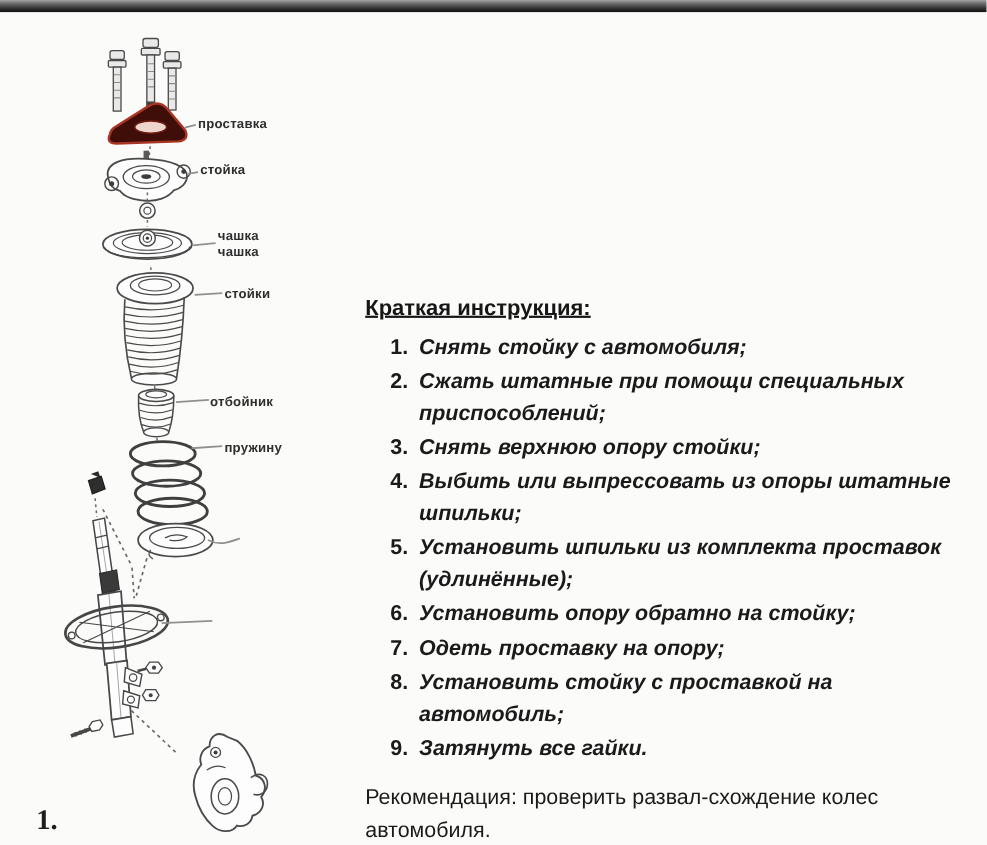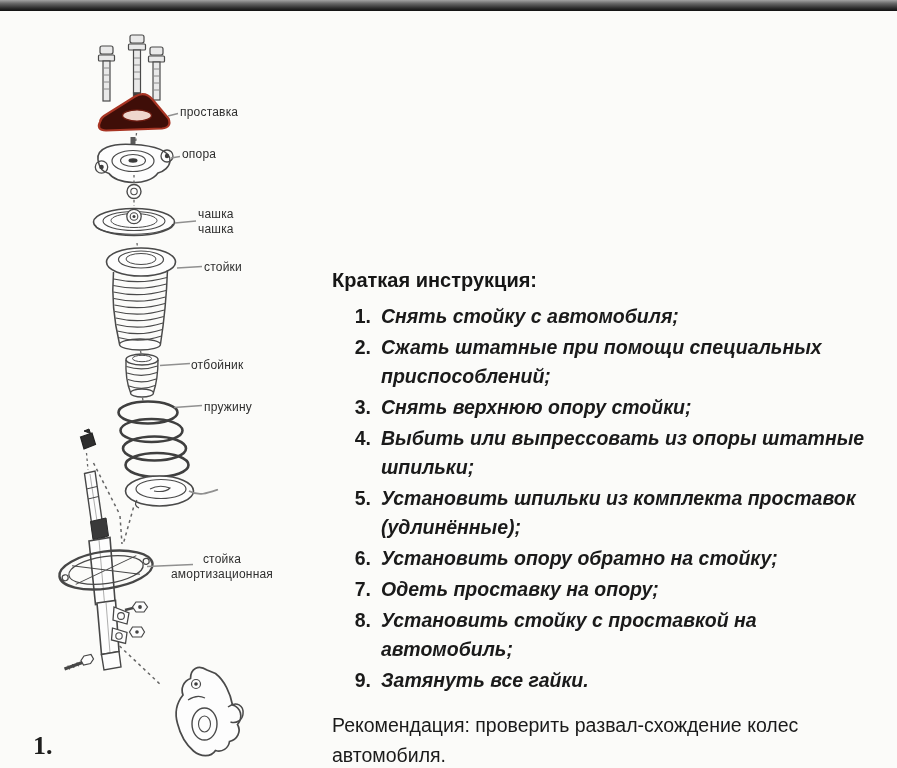--- a/index.html
+++ b/index.html
@@ -9,30 +9,30 @@
     font-family:"Liberation Sans",sans-serif;
     color:#1c1c1c;
   }
   .topbar{
     position:absolute;left:0;top:0;width:897px;height:11px;
     background:linear-gradient(180deg,#a3a3a3 0%,#6a6a6a 30%,#2b2b2b 75%,#111 100%);
   }
   .diagram{position:absolute;left:0;top:11px;width:330px;height:757px;}
   .diagram svg{position:absolute;left:0;top:-11px;}
   .dlabel{
-    position:absolute;font-size:12px;font-weight:normal;color:#2e2e2e;
+    position:absolute;font-size:12px;font-weight:bold;color:#2e2e2e;
     line-height:1.22;letter-spacing:.2px;white-space:normal;
   }
   .dlabel.center{text-align:center;}
   .fig-num{
     position:absolute;left:33px;top:731px;
     font-family:"Liberation Serif",serif;font-size:26px;font-weight:bold;color:#1e1e1e;
   }
   .instructions{position:absolute;left:332px;top:269px;width:558px;}
-  .ins-title{font-size:20px;font-weight:bold;margin:0 0 10px 0;color:#161616;}
+  .ins-title{font-size:20px;font-weight:bold;margin:0 0 10px 0;color:#161616;text-decoration:underline;}
   .steps{}
   .step{display:flex;font-size:19.5px;font-weight:bold;line-height:29px;margin-bottom:2px;color:#1a1a1a;}
   .step .num{flex:0 0 39px;text-align:right;}
   .step .txt{margin-left:10px;width:505px;font-style:italic;}
   .recommendation{
     font-size:19.5px;font-weight:400;line-height:30px;margin-top:15px;width:522px;color:#1a1a1a;
   }
 </style>
 </head>
 <body>
@@ -178,26 +178,25 @@
       <path d="M175 223 L196 221"></path>
       <path d="M177 268 L202 266.5"></path>
       <path d="M160 365.5 L190 363.5"></path>
       <path d="M174 407.5 L202 405.5"></path>
       <path d="M189 491 C199 496.5 208 493 218 489.5"></path>
       <path d="M147 566.5 L193 564.5"></path>
     </g>
   </svg>
 
   <div class="dlabel" style="left:180px;top:94px;width:90px">проставка</div>
-  <div class="dlabel" style="left:182px;top:136px;width:60px">опора</div>
+  <div class="dlabel" style="left:182px;top:136px;width:60px">стойка</div>
   <div class="dlabel" style="left:198px;top:196px;width:50px">чашка чашка</div>
   <div class="dlabel" style="left:204px;top:249px;width:70px">стойки</div>
   <div class="dlabel" style="left:191px;top:347px;width:75px">отбойник</div>
   <div class="dlabel" style="left:204px;top:389px;width:70px">пружину</div>
-  <div class="dlabel center" style="left:163px;top:541px;width:118px">стойка амортизационная</div>
 </div>
 
 <div class="fig-num">1.</div>
 
 <div class="instructions">
   <div class="ins-title">Краткая инструкция:</div>
   <div class="steps">
     <div class="step">
       <span class="num">1.</span>
       <span class="txt">Снять стойку с автомобиля;</span>

